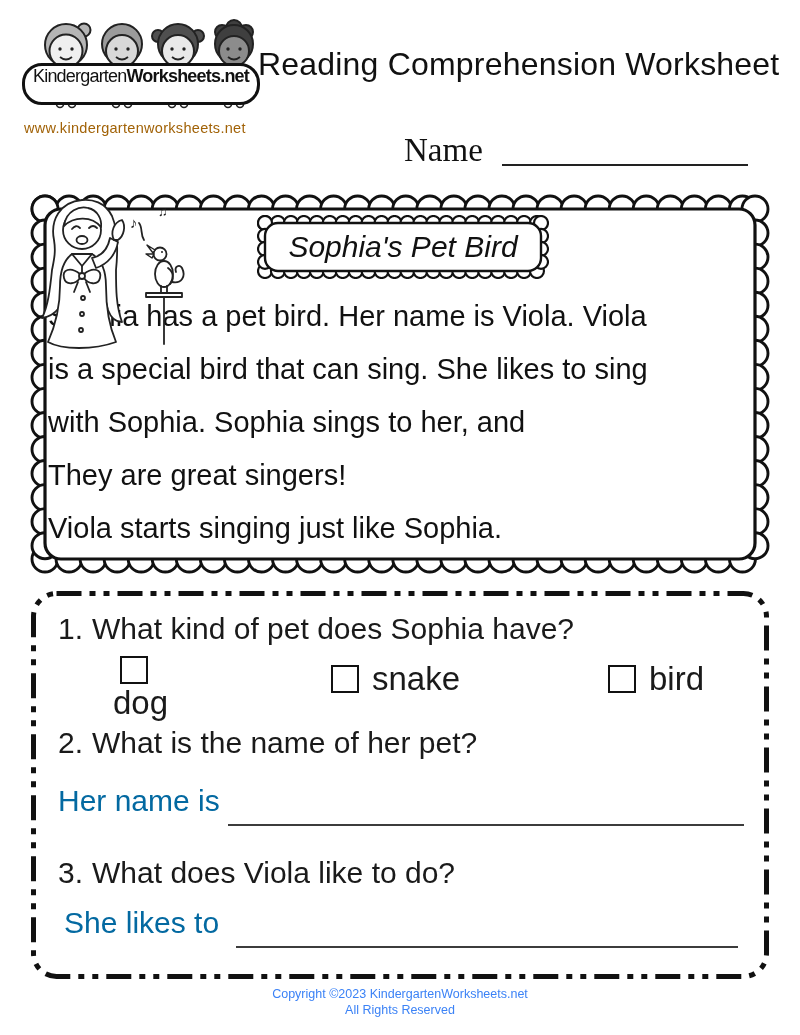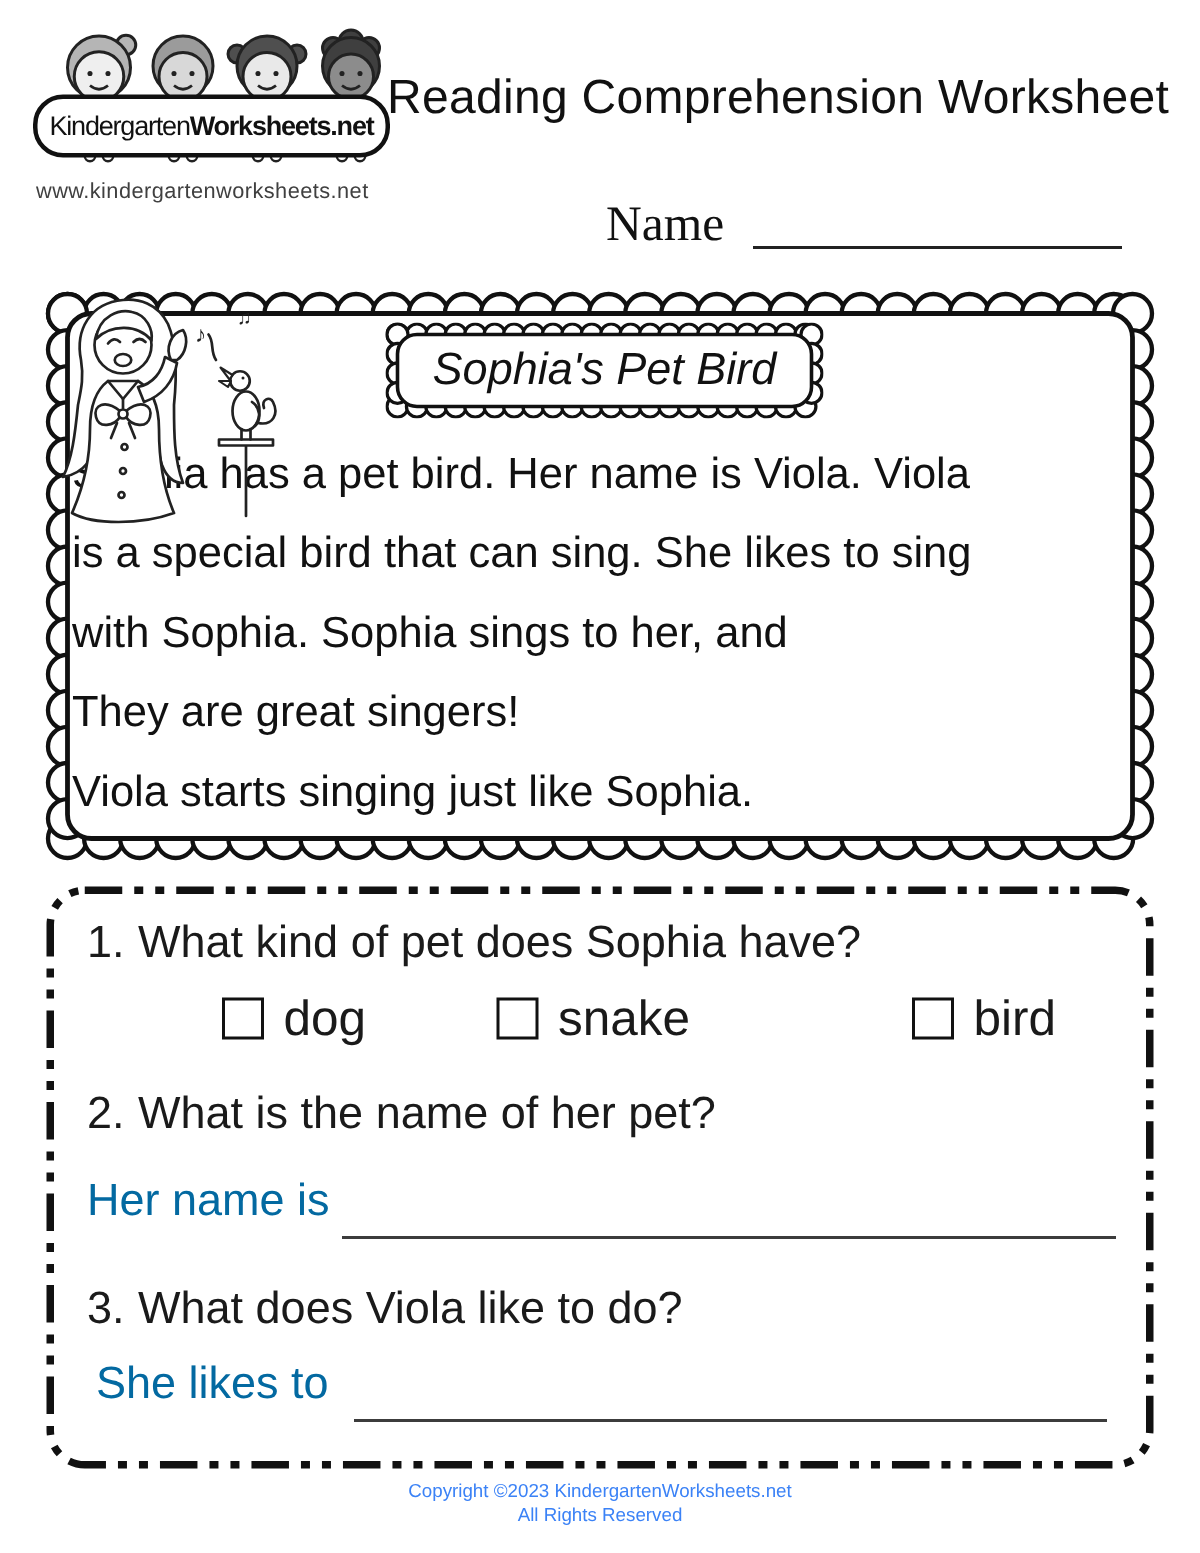--- a/index.html
+++ b/index.html
@@ -8,25 +8,25 @@
     font-family:"Liberation Sans", sans-serif;color:#111;overflow:hidden;
   }
   .abs{position:absolute;}
 
   
   .logo-wrap{left:22px;top:18px;width:238px;height:100px;}
   .kids-svg{position:absolute;left:0;top:0;z-index:1;}
   .logo-sign{
     position:absolute;left:0;top:45px;width:232px;height:36px;z-index:2;
     background:#fff;border:3px solid #111;border-radius:20px;
-    display:flex;align-items:center;justify-content:center;
+    display:flex;align-items:flex-start;justify-content:center;
     font-size:18px;letter-spacing:-0.8px;white-space:nowrap;
   }
   .brand-bold{font-weight:700;}
-  .site-url{left:24px;top:120px;width:240px;font-size:14.5px;color:#404040;letter-spacing:0.3px;}
+  .site-url{left:24px;top:120px;width:240px;font-size:14.5px;color:#a16207;letter-spacing:0.3px;}
 
   .page-title{left:258px;top:46px;width:520px;font-size:32px;font-weight:400;letter-spacing:0.2px;white-space:nowrap;}
   .name-row{left:404px;top:132px;width:350px;height:36px;}
   .name-label{font-size:33px;font-family:Liberation Serif, serif;}
   .name-line{position:absolute;left:98px;right:6px;bottom:2px;border-bottom:2.5px solid #222;height:0;}
 
   
   .story-box{left:30px;top:194px;width:740px;height:380px;}
   .story-box>svg{position:absolute;left:0;top:0;}
   .story-title-box{position:absolute;left:227px;top:21px;width:292px;height:64px;}
@@ -43,21 +43,21 @@
   
   .question-box{left:30px;top:590px;width:740px;height:390px;}
   .qborder{position:absolute;left:0;top:0;}
   .q-text{position:absolute;left:28px;font-size:30px;color:#1a1a1a;white-space:nowrap;}
   .q-num{margin-right:9px;}
   .q1{top:22px;}
   .q2{top:136px;}
   .q3{top:266px;}
   .options-row{position:absolute;left:0;top:66px;width:740px;height:46px;}
   .option{position:absolute;display:flex;align-items:center;height:46px;}
-  .opt-0{left:118px;}
+  .opt-0{left:83px;flex-direction:column;}
   .opt-1{left:301px;}
   .opt-2{left:542px;margin-left:36px;}
   .checkbox{width:24px;height:24px;border:2.5px solid #111;background:#fff;margin-right:13px;flex:0 0 auto;}
   .opt-label{font-size:33px;color:#1a1a1a;}
   .answer-row{position:absolute;height:42px;}
   .ans-2{left:28px;top:194px;right:26px;}
   .ans-3{left:34px;top:316px;right:32px;}
   .ans-prefix{font-size:30px;color:#0369a1;white-space:nowrap;}
   .answer-line{position:absolute;bottom:0;height:0;border-bottom:2.5px solid #3c3c3c;}
   .line-2{left:170px;right:0;}

